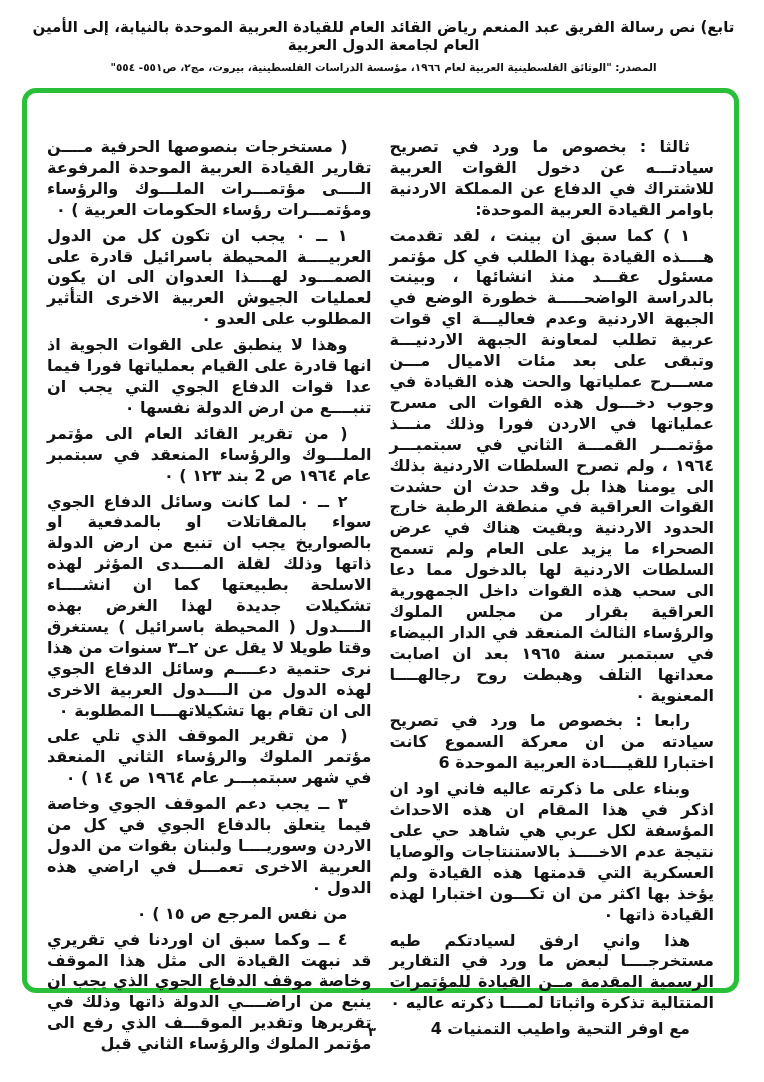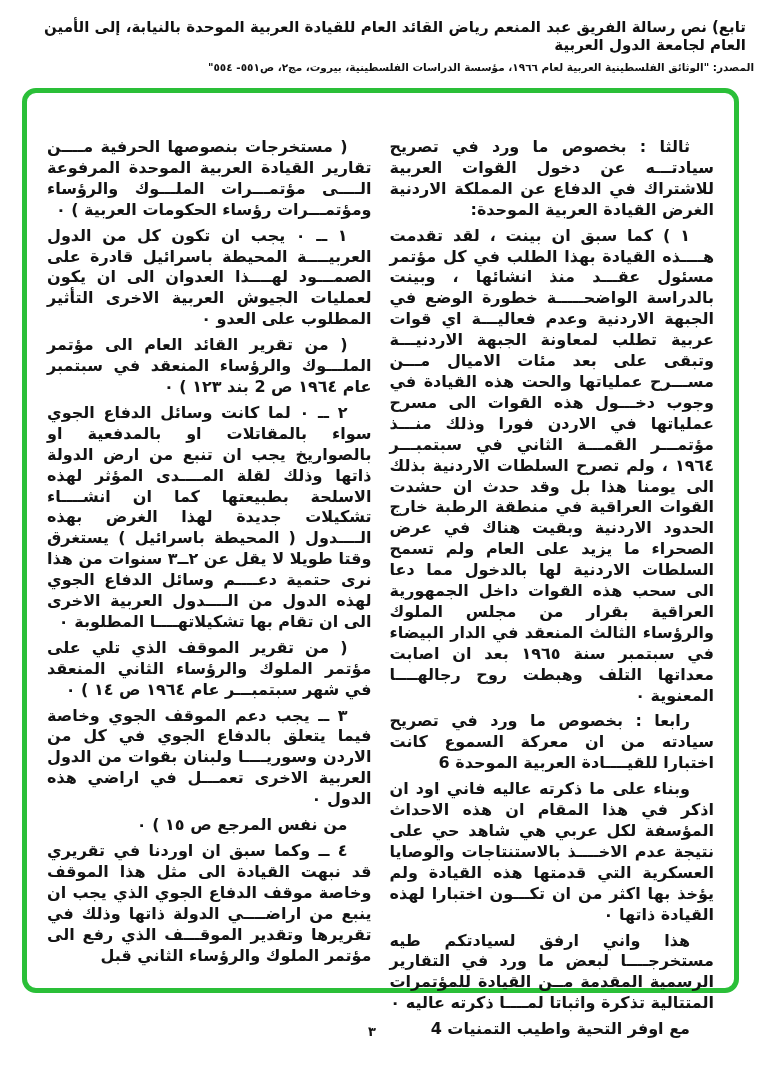--- a/index.html
+++ b/index.html
@@ -9,21 +9,21 @@
     background: #ffffff;
     font-family: "DejaVu Sans", sans-serif;
     color: #111111;
     overflow: hidden;
   }
   .header {
     position: absolute;
     top: 18px;
     left: 0;
     width: 754px;
-    text-align: right;
+    text-align: center;
     direction: rtl;
     padding-left: 13px;
   }
   .header-line1 {
     font-size: 15px;
     font-weight: bold;
     letter-spacing: 0.2px;
     padding: 0 8px;
   }
   .header-line2 {
@@ -76,30 +76,31 @@
 <body>
 
 <div class="header">
   <div class="header-line1">تابع) نص رسالة الفريق عبد المنعم رياض القائد العام للقيادة العربية الموحدة بالنيابة، إلى الأمين العام لجامعة الدول العربية</div>
   <div class="header-line2">المصدر: "الوثائق الفلسطينية العربية لعام ١٩٦٦، مؤسسة الدراسات الفلسطينية، بيروت، مج٢، ص٥٥١- ٥٥٤"</div>
 </div>
 
 <div class="doc-box" style="border-color: rgb(42, 191, 56);">
   <div class="columns">
     <div class="col">
-        <p class="para">ثالثا : بخصوص ما ورد في تصريح سيادتـــه عن دخول القوات العربية للاشتراك في الدفاع عن المملكة الاردنية الغرض القيادة العربية الموحدة:</p>
+        <p class="para">ثالثا : بخصوص ما ورد في تصريح سيادتـــه عن دخول القوات العربية للاشتراك في الدفاع عن المملكة الاردنية باوامر القيادة العربية الموحدة:</p>
         <p class="para">١ ) كما سبق ان بينت ، لقد تقدمت هــــذه القيادة بهذا الطلب في كل مؤتمر مسئول عقـــد منذ انشائها ، وبينت بالدراسة الواضحـــــة خطورة الوضع في الجبهة الاردنية وعدم فعاليـــة اي قوات عربية تطلب لمعاونة الجبهة الاردنيـــة وتبقى على بعد مئات الاميال مـــن مســـرح عملياتها والحت هذه القيادة في وجوب دخـــول هذه القوات الى مسرح عملياتها في الاردن فورا وذلك منـــذ مؤتمـــر القمـــة الثاني في سبتمبـــر ١٩٦٤ ، ولم تصرح السلطات الاردنية بذلك الى يومنا هذا بل وقد حدث ان حشدت القوات العراقية في منطقة الرطبة خارج الحدود الاردنية وبقيت هناك في عرض الصحراء ما يزيد على العام ولم تسمح السلطات الاردنية لها بالدخول مما دعا الى سحب هذه القوات داخل الجمهورية العراقية بقرار من مجلس الملوك والرؤساء الثالث المنعقد في الدار البيضاء في سبتمبر سنة ١٩٦٥ بعد ان اصابت معداتها التلف وهبطت روح رجالهــــا المعنوية ٠</p>
         <p class="para">رابعا : بخصوص ما ورد في تصريح سيادته من ان معركة السموع كانت اختبارا للقيــــادة العربية الموحدة 6</p>
         <p class="para">وبناء على ما ذكرته عاليه فاني اود ان اذكر في هذا المقام ان هذه الاحداث المؤسفة لكل عربي هي شاهد حي على نتيجة عدم الاخــــذ بالاستنتاجات والوصايا العسكرية التي قدمتها هذه القيادة ولم يؤخذ بها اكثر من ان تكـــون اختبارا لهذه القيادة ذاتها ٠</p>
         <p class="para">هذا واني ارفق لسيادتكم طيه مستخرجــــا لبعض ما ورد في التقارير الرسمية المقدمة مــن القيادة للمؤتمرات المتتالية تذكرة واثباتا لمــــا ذكرته عاليه ٠</p>
         <p class="para">مع اوفر التحية واطيب التمنيات 4</p>
       </div>
     <div class="col">
         <p class="para">( مستخرجات بنصوصها الحرفية مــــن تقارير القيادة العربية الموحدة المرفوعة الــــى مؤتمـــرات الملـــوك والرؤساء ومؤتمـــرات رؤساء الحكومات العربية ) ٠</p>
         <p class="para">١ ــ ٠ يجب ان تكون كل من الدول العربيــــة المحيطة باسرائيل قادرة على الصمـــود لهــــذا العدوان الى ان يكون لعمليات الجيوش العربية الاخرى التأثير المطلوب على العدو ٠</p>
+        <p class="para">وهذا لا ينطبق على القوات الجوية اذ انها قادرة على القيام بعملياتها فورا فيما عدا قوات الدفاع الجوي التي يجب ان تنبــــع من ارض الدولة نفسها ٠</p>
         <p class="para">( من تقرير القائد العام الى مؤتمر الملـــوك والرؤساء المنعقد في سبتمبر عام ١٩٦٤ ص 2 بند ١٢٣ ) ٠</p>
         <p class="para">٢ ــ ٠ لما كانت وسائل الدفاع الجوي سواء بالمقاتلات او بالمدفعية او بالصواريخ يجب ان تنبع من ارض الدولة ذاتها وذلك لقلة المــــدى المؤثر لهذه الاسلحة بطبيعتها كما ان انشــــاء تشكيلات جديدة لهذا الغرض بهذه الــــدول ( المحيطة باسرائيل ) يستغرق وقتا طويلا لا يقل عن ٢ــ٣ سنوات من هذا نرى حتمية دعــــم وسائل الدفاع الجوي لهذه الدول من الــــدول العربية الاخرى الى ان تقام بها تشكيلاتهــــا المطلوبة ٠</p>
         <p class="para">( من تقرير الموقف الذي تلي على مؤتمر الملوك والرؤساء الثاني المنعقد في شهر سبتمبـــر عام ١٩٦٤ ص ١٤ ) ٠</p>
         <p class="para">٣ ــ يجب دعم الموقف الجوي وخاصة فيما يتعلق بالدفاع الجوي في كل من الاردن وسوريــــا ولبنان بقوات من الدول العربية الاخرى تعمـــل في اراضي هذه الدول ٠</p>
         <p class="para">من نفس المرجع ص ١٥ ) ٠</p>
         <p class="para">٤ ــ وكما سبق ان اوردنا في تقريري قد نبهت القيادة الى مثل هذا الموقف وخاصة موقف الدفاع الجوي الذي يجب ان ينبع من اراضــــي الدولة ذاتها وذلك في تقريرها وتقدير الموقـــف الذي رفع الى مؤتمر الملوك والرؤساء الثاني قبل</p>
       </div>
   </div>
 </div>
 

